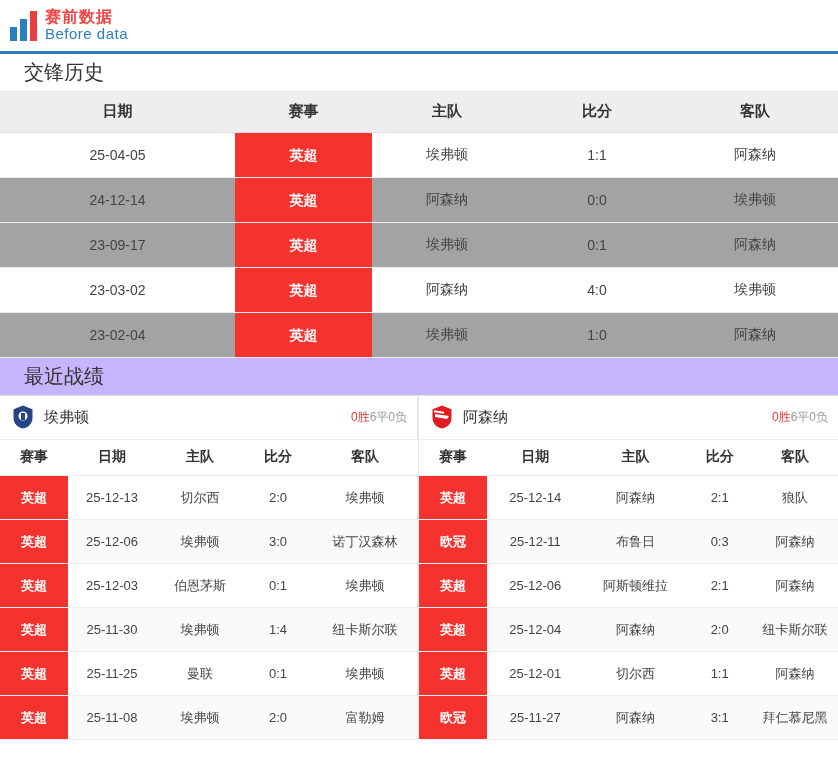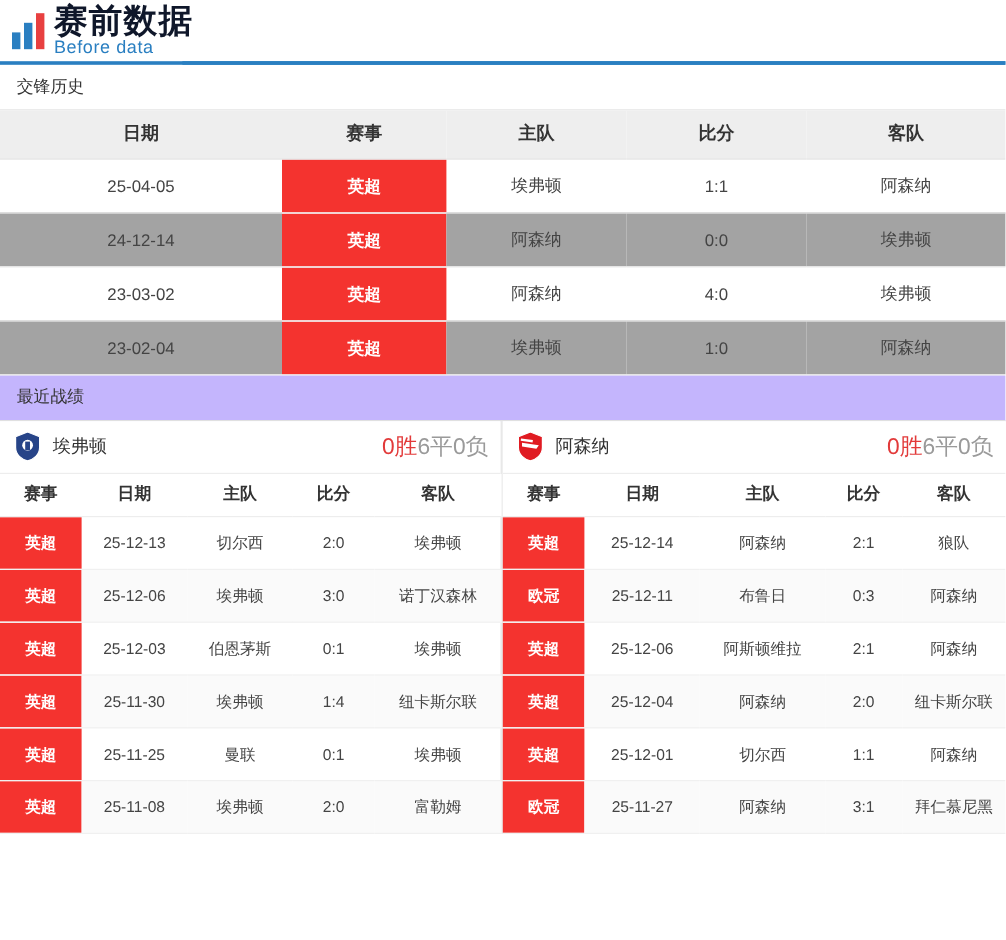--- a/index.html
+++ b/index.html
@@ -23,38 +23,38 @@
     background: #fff;
     position: relative;
   }
   .logo-bars { display: flex; align-items: flex-end; height: 30px; gap: 3px; margin-right: 8px; }
   .logo-bars i { display: block; width: 7px; background: #2a7fc1; }
   .logo-bars i.b1 { height: 14px; }
   .logo-bars i.b2 { height: 22px; }
   .logo-bars i.b3 { height: 30px; background: #e84040; }
   .logo-text { display: flex; flex-direction: column; justify-content: center; }
   .logo-cn {
-    font-size: 28px; font-weight: bold; color: #0f172a; line-height: 1.05;
+    font-size: 16px; font-weight: bold; color: #ef4444; line-height: 1.05;
     letter-spacing: 1px;
   }
   .logo-en {
     font-size: 15px; color: #2a7fc1; font-weight: normal; letter-spacing: .5px;
     line-height: 1.1;
   }
   .header-rule {
     position: absolute; left: 152px; right: 0; bottom: -3px; height: 3px; background: #2a7fc1;
   }
 
   
   .section-title {
     height: 38px;
     display: flex;
     align-items: center;
-    padding-left: 14px;
-    font-size: 14px;
+    padding-left: 24px;
+    font-size: 20px;
     color: #333;
     background: #fff;
     border-bottom: 1px solid #e6e6e6;
   }
   .section-title.grey { background: #c4b5fd; border-bottom: 1px solid #e0e0e0; }
 
   
   table { border-collapse: collapse; width: 100%; }
   .h2h { table-layout: fixed; }
   .h2h th {
@@ -97,21 +97,21 @@
     align-items: center;
     padding: 0 10px;
     border-bottom: 1px solid #ededed;
     background: #fff;
   }
   .crest {
     width: 26px; height: 26px; margin-right: 8px; flex: 0 0 26px;
     display: flex; align-items: center; justify-content: center;
   }
   .team-name { font-size: 15px; color: #333; }
-  .record { margin-left: auto; font-size: 19px; color: #888; }
+  .record { margin-left: auto; font-size: 12px; color: #888; }
   .record .w { color: #e23a3a; }
   .record .d { color: #9a9a9a; }
   .record .l { color: #9a9a9a; }
 
   .form-tbl { table-layout: fixed; width: 100%; }
   .form-tbl th {
     background: #ffffff;
     font-size: 14px;
     font-weight: bold;
     color: #333;
@@ -182,20 +182,29 @@
       </tr>
       <tr class="alt">
         <td>24-12-14</td>
         <td class="comp-cell">
             <span class="comp-badge">英超</span>
           </td>
         <td>阿森纳</td>
         <td>0:0</td>
         <td>埃弗顿</td>
       </tr>
+      <tr class="alt">
+        <td>23-09-17</td>
+        <td class="comp-cell">
+            <span class="comp-badge">英超</span>
+          </td>
+        <td>埃弗顿</td>
+        <td>0:1</td>
+        <td>阿森纳</td>
+      </tr>
       <tr>
         <td>23-03-02</td>
         <td class="comp-cell">
             <span class="comp-badge">英超</span>
           </td>
         <td>阿森纳</td>
         <td>4:0</td>
         <td>埃弗顿</td>
       </tr>
       <tr class="alt">

